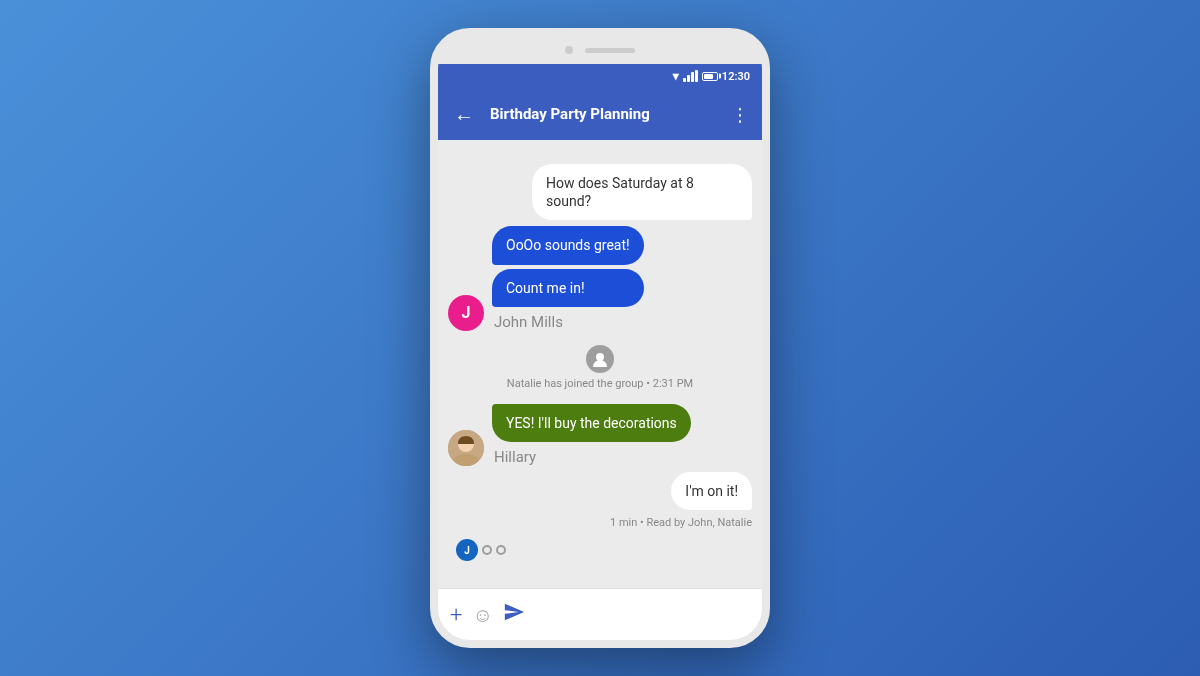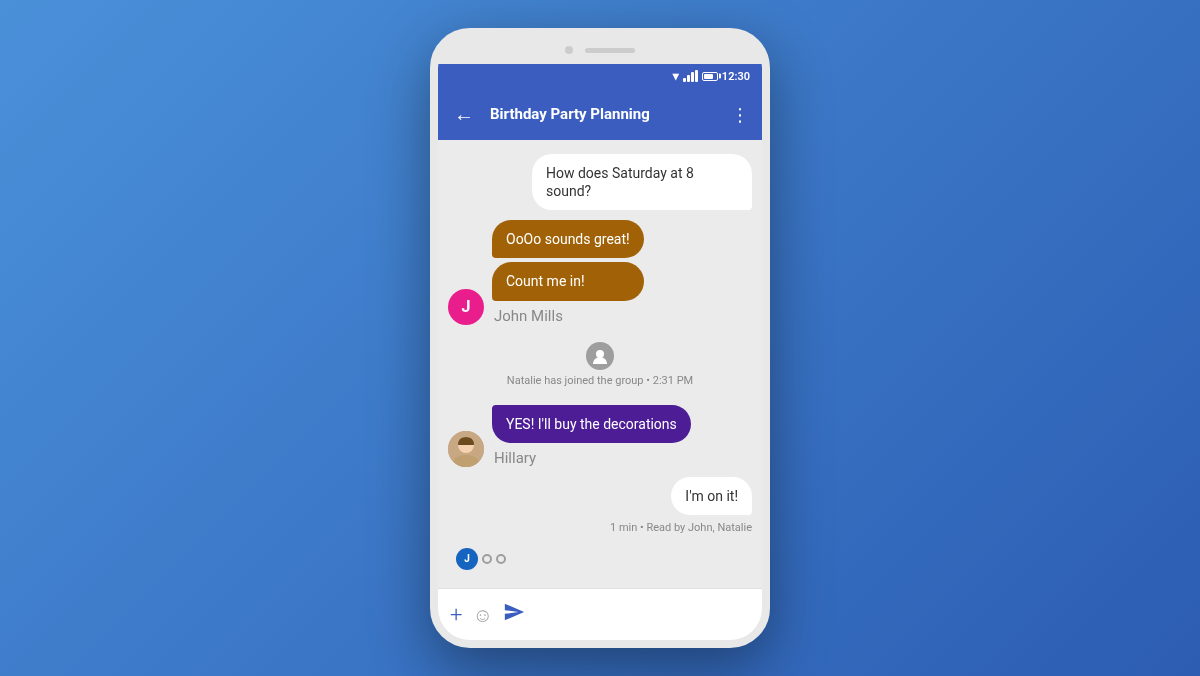--- a/index.html
+++ b/index.html
@@ -138,25 +138,24 @@
       font-size: 18px;
       cursor: pointer;
       letter-spacing: 1px;
     }
 
     
     .chat-area {
       flex: 1;
       background: #ebebeb;
       overflow-y: auto;
-      padding: 14px 10px;
+      padding: 24px 10px;
       display: flex;
       flex-direction: column;
-      gap: 0;
-      justify-content: space-between;
+      gap: 6px;
     }
 
     
     .msg-row {
       display: flex;
       flex-direction: column;
     }
     .msg-row.outgoing {
       align-items: flex-end;
     }
@@ -195,26 +194,26 @@
       max-width: 220px;
       display: inline-block;
       line-height: 1.3;
     }
     .bubble.white {
       background: white;
       color: #333;
       border-radius: 20px 20px 4px 20px;
     }
     .bubble.pink-bg {
-      background: #a16207;
+      background: #1d4ed8;
       color: white;
       border-radius: 20px 20px 20px 4px;
     }
     .bubble.teal-bg {
-      background: #4c1d95;
+      background: #4d7c0f;
       color: white;
       border-radius: 4px 20px 20px 20px;
     }
     .bubble.green-bg {
       background: #4caf50;
       color: white;
       border-radius: 4px 20px 20px 20px;
     }
     .bubble.white-out {
       background: white;

